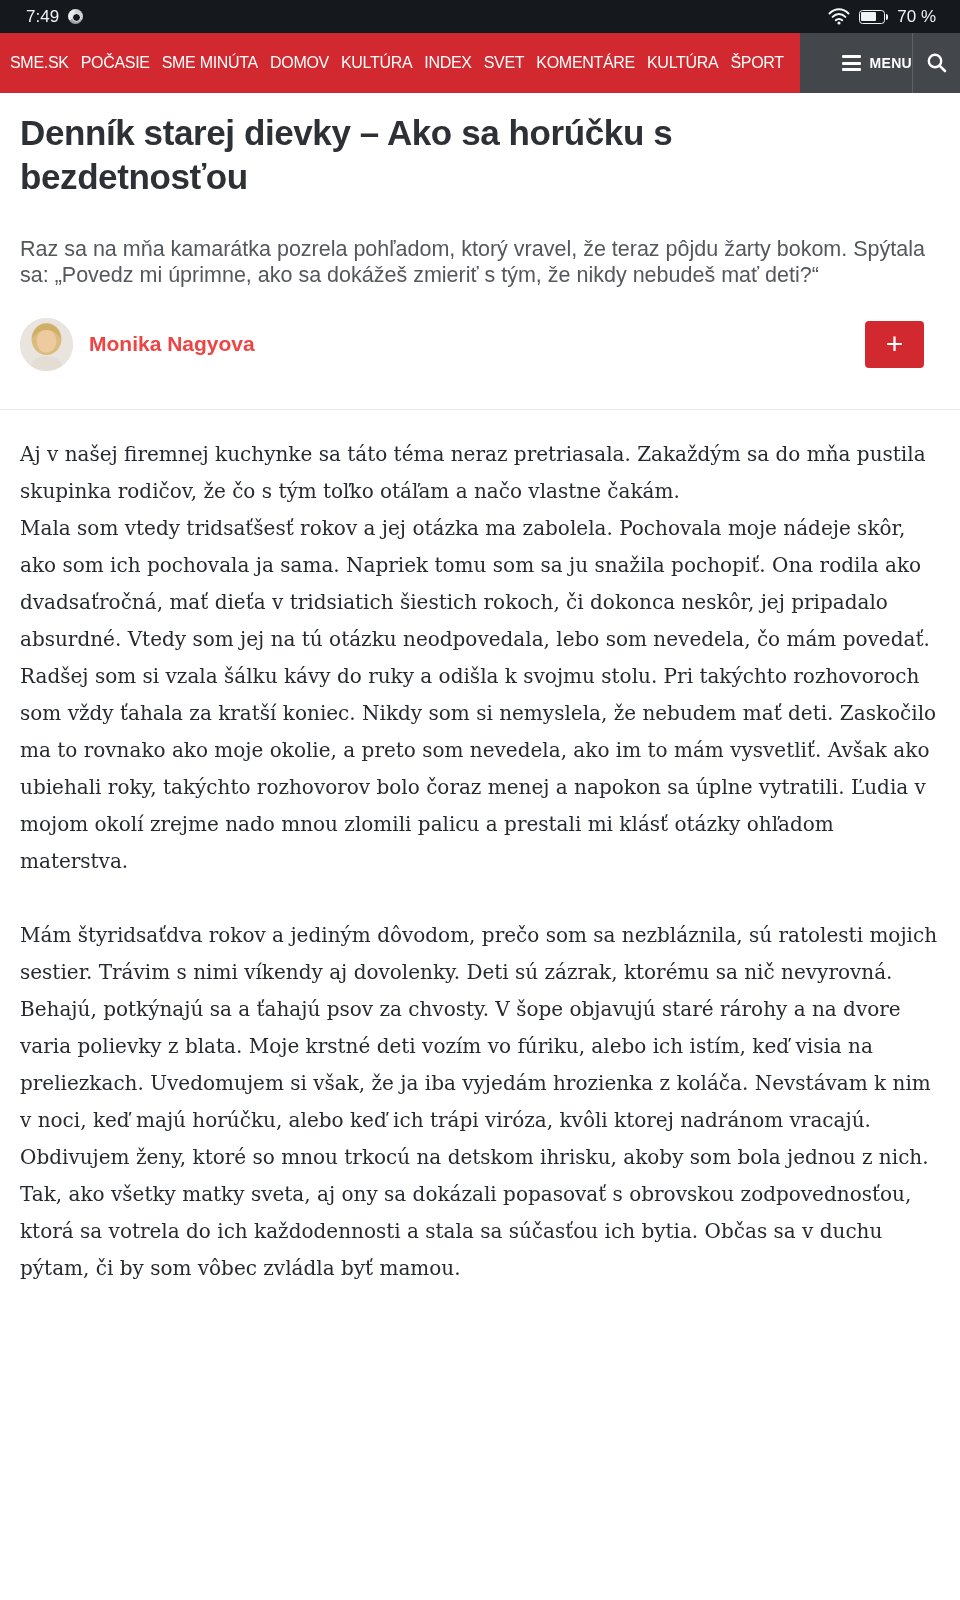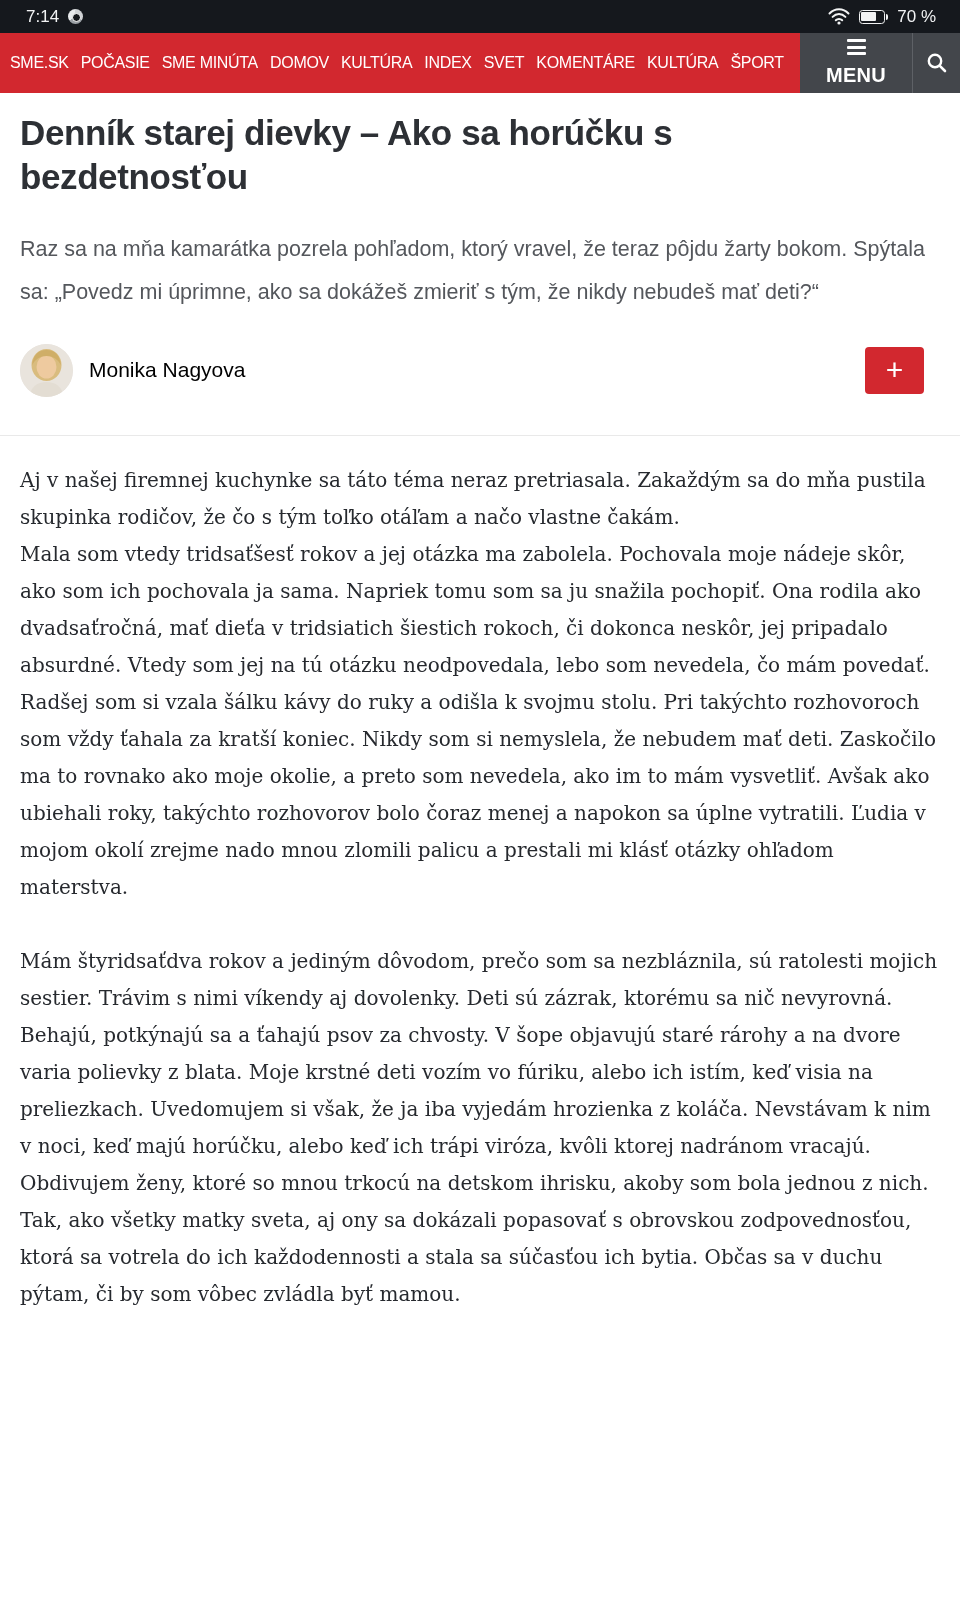--- a/index.html
+++ b/index.html
@@ -32,47 +32,47 @@
   .navbar { height:60px; background:#d2282f; display:flex; align-items:stretch; }
   .nav-items {
     flex:1; display:flex; align-items:center; gap:12px; padding-left:10px;
     white-space:nowrap; overflow:hidden;
   }
   .nav-items a {
     color:#fff; text-decoration:none; font-size:16px; letter-spacing:-0.3px; font-weight:400;
   }
   .menu-btn {
     width:112px; background:#43464b; border:0; color:#fff; cursor:pointer;
-    display:flex; align-items:center; justify-content:center; gap:9px;
-    font-family:inherit; font-size:20px; font-weight:700; letter-spacing:0.3px;flex-direction:column;
+    display:flex; align-items:center; justify-content:flex-end; gap:9px;
+    font-family:inherit; font-size:14px; font-weight:700; letter-spacing:0.3px;
   }
   .burger { display:inline-flex; flex-direction:column; gap:3.5px; }
   .burger i { width:19px; height:3px; background:#fff; border-radius:1px; }
   .search-btn {
     width:48px; background:#43464b; border:0; border-left:1px solid #5e6166;
     display:flex; align-items:center; justify-content:center; cursor:pointer;
   }
 
   
   .content { padding:0 20px; }
   h1.title {
     margin-top:18px; font-size:35px; line-height:1.27; font-weight:700;
     color:#2d3035; letter-spacing:-0.4px; max-width:780px;
   }
   .perex {
-    margin-top:28px; font-size:21.5px; line-height:43px; color:#54575c; max-width:912px;
+    margin-top:36px; font-size:21.5px; line-height:26px; color:#54575c; max-width:912px;
   }
   .author-row { margin-top:30px; display:flex; align-items:center; }
   .avatar {
     width:53px; height:53px; border-radius:50%; overflow:hidden; flex:0 0 53px;
     display:block; background:#e7e3dd; cursor:pointer;
   }
   .author-meta { margin-left:16px; flex:1; }
   .author-name {
-    color:#000000; font-size:21px; font-weight:400; text-decoration:none; display:inline-block;
+    color:#ef4444; font-size:21px; font-weight:700; text-decoration:none; display:inline-block;
   }
   .author-role { color:#9a9ea3; font-size:17px; margin-top:3px; }
   .follow-btn {
     width:59px; height:47px; background:#d2282f; border:0; border-radius:4px;
     color:#fff; font-size:30px; font-weight:400; line-height:1; cursor:pointer;
     display:flex; align-items:center; justify-content:center; margin-right:16px;
   }
   .divider { border:0; border-top:1px solid #e9e9e9; margin:38px -20px 0; }
 
   .toolbar { margin-top:29px; display:flex; align-items:center; justify-content:space-between; }
@@ -96,21 +96,21 @@
   .para.block { margin-top:37px; }
   .body-text .para:first-child { margin-top:0; }
 </style>
 </head>
 <body>
 
 <div class="page">
 
   <div class="statusbar">
     <div class="sb-left">
-      <span>7:14</span>
+      <span>7:49</span>
       <span class="chrome-ico"></span>
     </div>
     <div class="sb-right">
       <svg width="22" height="17" viewBox="0 0 22 17">
         <path d="M1.5 5.5 C4.2 2.6 7.4 1.2 11 1.2 C14.6 1.2 17.8 2.6 20.5 5.5" fill="none" stroke="#f2f3f4" stroke-width="2" stroke-linecap="round"></path>
         <path d="M4.6 8.9 C6.4 7.1 8.6 6.1 11 6.1 C13.4 6.1 15.6 7.1 17.4 8.9" fill="none" stroke="#f2f3f4" stroke-width="2" stroke-linecap="round"></path>
         <path d="M7.8 12.2 C8.7 11.3 9.8 10.9 11 10.9 C12.2 10.9 13.3 11.3 14.2 12.2" fill="none" stroke="#f2f3f4" stroke-width="2" stroke-linecap="round"></path>
         <circle cx="11" cy="15" r="1.6" fill="#f2f3f4"></circle>
       </svg>
       <span class="batt">

